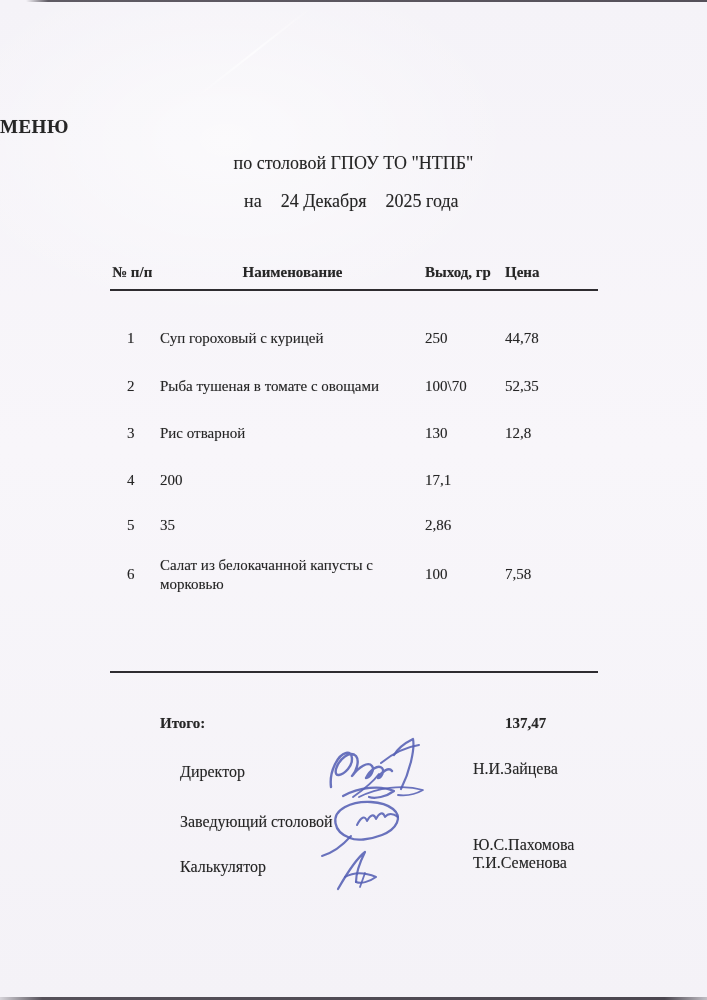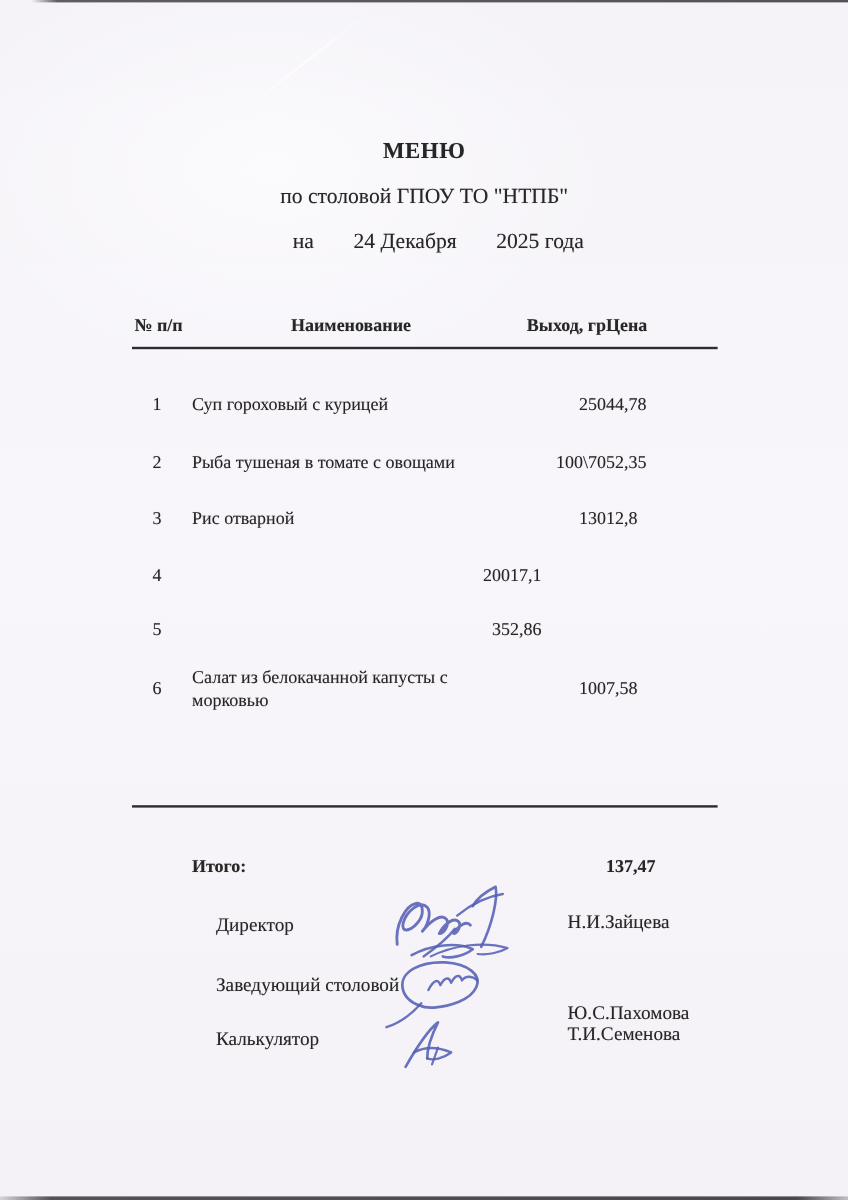--- a/index.html
+++ b/index.html
@@ -31,41 +31,41 @@
   }
   .paper-crease {
     position: absolute; left: 178px; top: 52px; width: 150px; height: 2px;
     background: linear-gradient(90deg, rgba(255,255,255,0), rgba(255,255,255,0.65), rgba(255,255,255,0));
     transform: rotate(-38deg);
   }
 
   
   .doc-title {
     position: absolute; top: 116px; left: 0; width: 100%;
-    text-align: center; font-size: 19px; font-weight: bold; letter-spacing: 0.5px;
+    font-size: 19px; font-weight: bold; letter-spacing: 0.5px;
   }
   .doc-subtitle {
     position: absolute; top: 153px; left: 0; width: 100%;
     text-align: center; font-size: 18px;
   }
   .doc-dateline {
     position: absolute; top: 191px; left: 244px;
-    display: flex; gap: 33px; font-size: 18px;
+    display: flex; gap: 19px; font-size: 18px;
   }
 
   
   .menu-table { position: absolute; left: 110px; width: 488px; top: 0; height: 100%; }
   .t-row {
     position: absolute; left: 0; width: 488px;
     display: grid; grid-template-columns: 50px 265px 80px 93px;
     align-items: center; font-size: 15px; line-height: 1.25;
   }
   .t-row .c-num  { padding-left: 17px; }
   .t-row .c-name { padding-right: 4px; }
-  .t-row .c-weight { text-align: right; }
+  .t-row .c-weight { text-align: left; }
   .t-row .c-price  { }
 
   .t-head { top: 263px; font-weight: bold; }
   .t-head .c-num  { padding-left: 2px; }
   .t-head .c-name { text-align: center; padding-right: 0; }
 
   .rule { position: absolute; left: 0; width: 488px; background: #2e2c30; }
   .rule-header { top: 289px; height: 2px; }
   .rule-total  { top: 671px; height: 2px; }
 

